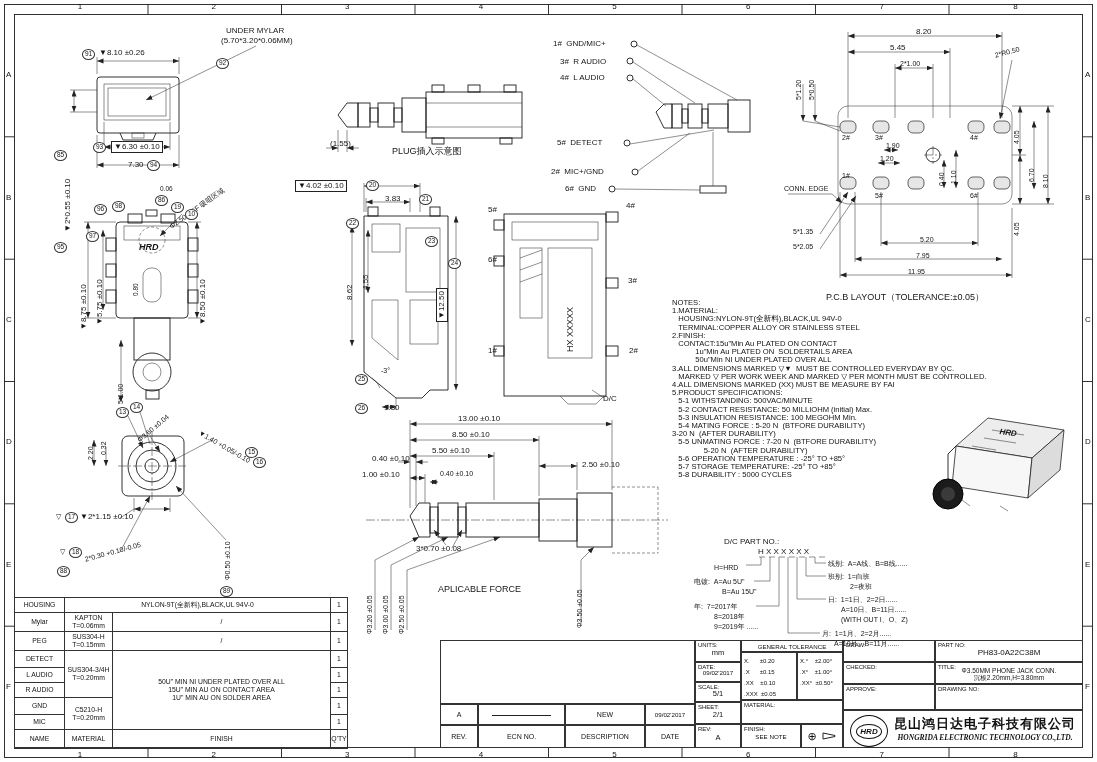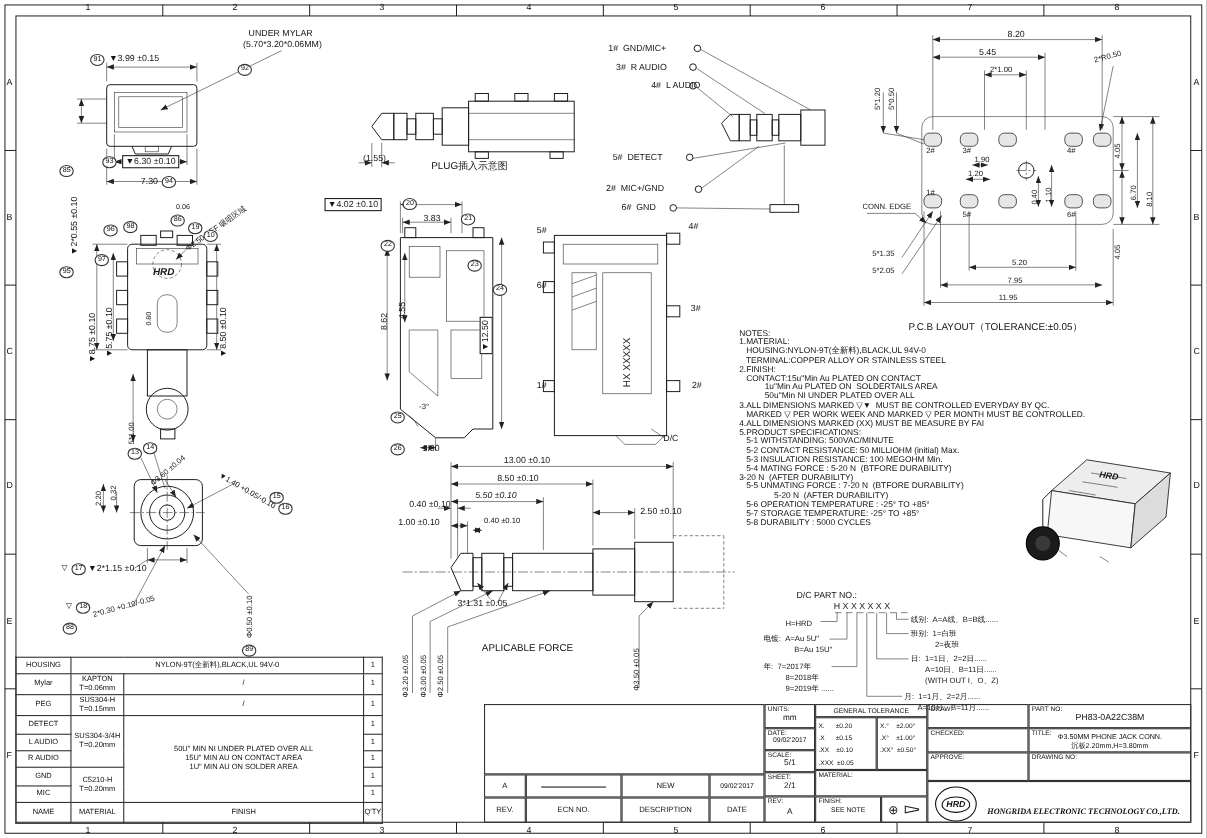--- a/index.html
+++ b/index.html
@@ -367,21 +367,21 @@
       <span class="glabel" style="left: 6px; top: 314.833px;">C</span>
       <span class="glabel" style="left: 1085px; top: 314.833px;">C</span>
       <span class="glabel" style="left: 6px; top: 437.167px;">D</span>
       <span class="glabel" style="left: 1085px; top: 437.167px;">D</span>
       <span class="glabel" style="left: 6px; top: 559.5px;">E</span>
       <span class="glabel" style="left: 1085px; top: 559.5px;">E</span>
       <span class="glabel" style="left: 6px; top: 681.833px;">F</span>
       <span class="glabel" style="left: 1085px; top: 681.833px;">F</span>
     </div>
 <div id="ann-layer">
-      <span class="ann" style="left: 99px; top: 49px;">▼3.99 ±0.15</span>
+      <span class="ann" style="left: 99px; top: 49px;">▼8.10 ±0.26</span>
       <span class="ann circ" style="left: 82px; top: 49px;">91</span>
       <span class="ann" style="left: 226px; top: 27px;">UNDER MYLAR</span>
       <span class="ann" style="left: 221px; top: 37px;">(5.70*3.20*0.06MM)</span>
       <span class="ann circ" style="left: 216px; top: 58px;">92</span>
       <span class="ann box" style="left: 111px; top: 141px;">▼6.30 ±0.10</span>
       <span class="ann circ" style="left: 93px; top: 142px;">93</span>
       <span class="ann" style="left: 128px; top: 161px;">7.30</span>
       <span class="ann circ" style="left: 147px; top: 160px;">94</span>
       <span class="ann circ" style="left: 54px; top: 150px;">85</span>
       <span class="ann" style="left: 64px; top: 232px; transform: rotate(-90deg);">▼2*0.55 ±0.10</span>
@@ -436,21 +436,21 @@
       <span class="ann" style="left: 488px; top: 256px;">6#</span>
       <span class="ann" style="left: 628px; top: 277px;">3#</span>
       <span class="ann" style="left: 488px; top: 347px;">1#</span>
       <span class="ann" style="left: 629px; top: 347px;">2#</span>
       <span class="ann" style="left: 566px; top: 352px; font-size: 9px; transform: rotate(-90deg);">HX XXXXX</span>
       <span class="ann" style="left: 603px; top: 395px;">D/C</span>
       <span class="ann" style="left: 330px; top: 140px; text-align: center;">(1.55)</span>
       <span class="ann" style="left: 392px; top: 147px; font-size: 9px;">PLUG插入示意图</span>
       <span class="ann" style="left: 553px; top: 40px;">1#  GND/MIC+</span>
       <span class="ann" style="left: 560px; top: 58px;">3#  R AUDIO</span>
-      <span class="ann" style="left: 560px; top: 74px; margin-left: 32px;">4#  L AUDIO</span>
+      <span class="ann" style="left: 560px; top: 74px;">4#  L AUDIO</span>
       <span class="ann" style="left: 557px; top: 139px;">5#  DETECT</span>
       <span class="ann" style="left: 551px; top: 168px;">2#  MIC+/GND</span>
       <span class="ann" style="left: 565px; top: 185px;">6#  GND</span>
       <span class="ann" style="left: 916px; top: 28px;">8.20</span>
       <span class="ann" style="left: 890px; top: 44px;">5.45</span>
       <span class="ann" style="left: 900px; top: 60px; font-size: 7px;">2*1.00</span>
       <span class="ann" style="left: 795px; top: 100px; font-size: 7px; transform: rotate(-90deg);">5*1.20</span>
       <span class="ann" style="left: 808px; top: 100px; font-size: 7px; transform: rotate(-90deg);">5*0.50</span>
       <span class="ann" style="left: 994px; top: 52px; font-size: 7px; transform: rotate(-15deg);">2*R0.50</span>
       <span class="ann" style="left: 842px; top: 134px; font-size: 7px;">2#</span>
@@ -469,26 +469,26 @@
       <span class="ann" style="left: 1028px; top: 182px; font-size: 7px; transform: rotate(-90deg);">6.70</span>
       <span class="ann" style="left: 1042px; top: 188px; font-size: 7px; transform: rotate(-90deg);">8.10</span>
       <span class="ann" style="left: 793px; top: 228px; font-size: 7px;">5*1.35</span>
       <span class="ann" style="left: 793px; top: 243px; font-size: 7px;">5*2.05</span>
       <span class="ann" style="left: 920px; top: 236px; font-size: 7px;">5.20</span>
       <span class="ann" style="left: 916px; top: 252px; font-size: 7px;">7.95</span>
       <span class="ann" style="left: 908px; top: 268px; font-size: 7px;">11.95</span>
       <span class="ann" style="left: 826px; top: 293px; font-size: 9px;">P.C.B LAYOUT（TOLERANCE:±0.05）</span>
       <span class="ann" style="left: 458px; top: 415px;">13.00 ±0.10</span>
       <span class="ann" style="left: 452px; top: 431px;">8.50 ±0.10</span>
-      <span class="ann" style="left: 432px; top: 447px; font-style: italic;">5.50 ±0.10</span>
+      <span class="ann" style="left: 432px; top: 447px;">5.50 ±0.10</span>
       <span class="ann" style="left: 582px; top: 461px;">2.50 ±0.10</span>
       <span class="ann" style="left: 372px; top: 455px;">0.40 ±0.10</span>
       <span class="ann" style="left: 362px; top: 471px;">1.00 ±0.10</span>
       <span class="ann" style="left: 440px; top: 470px; font-size: 7px;">0.40 ±0.10</span>
-      <span class="ann" style="left: 416px; top: 545px;">3*1.31 ±0.05</span>
+      <span class="ann" style="left: 416px; top: 545px;">3*0.70 ±0.08</span>
       <span class="ann" style="left: 366px; top: 634px; font-size: 7px; transform: rotate(-90deg);">Φ3.20 ±0.05</span>
       <span class="ann" style="left: 382px; top: 634px; font-size: 7px; transform: rotate(-90deg);">Φ3.00 ±0.05</span>
       <span class="ann" style="left: 398px; top: 634px; font-size: 7px; transform: rotate(-90deg);">Φ2.50 ±0.05</span>
       <span class="ann" style="left: 576px; top: 628px; font-size: 7px; transform: rotate(-90deg);">Φ3.50 ±0.05</span>
       <span class="ann" style="left: 438px; top: 585px; font-size: 9px;">APLICABLE FORCE</span>
       <span class="ann hi" style="left: 1000px; top: 428px; font-size: 8px; transform: rotate(8deg);">HRD</span>
       <span class="ann" style="left: 724px; top: 538px;">D/C PART NO.:</span>
       <span class="ann" style="left: 758px; top: 548px;">H X X X X X X</span>
       <span class="ann" style="left: 714px; top: 564px; font-size: 7px;">H=HRD</span>
       <span class="ann" style="left: 694px; top: 578px; font-size: 7px;">电镀:  A=Au 5U"</span>
@@ -646,17 +646,18 @@
     <span class="val titleval">Φ3.50MM PHONE JACK CONN.
 沉板2.20mm,H=3.80mm</span>
   </div>
   <div class="cell" style="left:495px;top:44px;width:148px;height:26px">
     <span class="lbl">DRAWING NO:</span>
   </div>
   <div class="cell" style="left:403px;top:70px;width:240px;height:38px">
     <div class="logo">
       <div class="logo-inner">HRD</div>
     </div>
+    <div class="company-cn">昆山鸿日达电子科技有限公司</div>
     <div class="company-en">HONGRIDA ELECTRONIC TECHNOLOGY CO.,LTD.</div>
   </div>
 </div>
 
 </div>
 
 </body></html>

